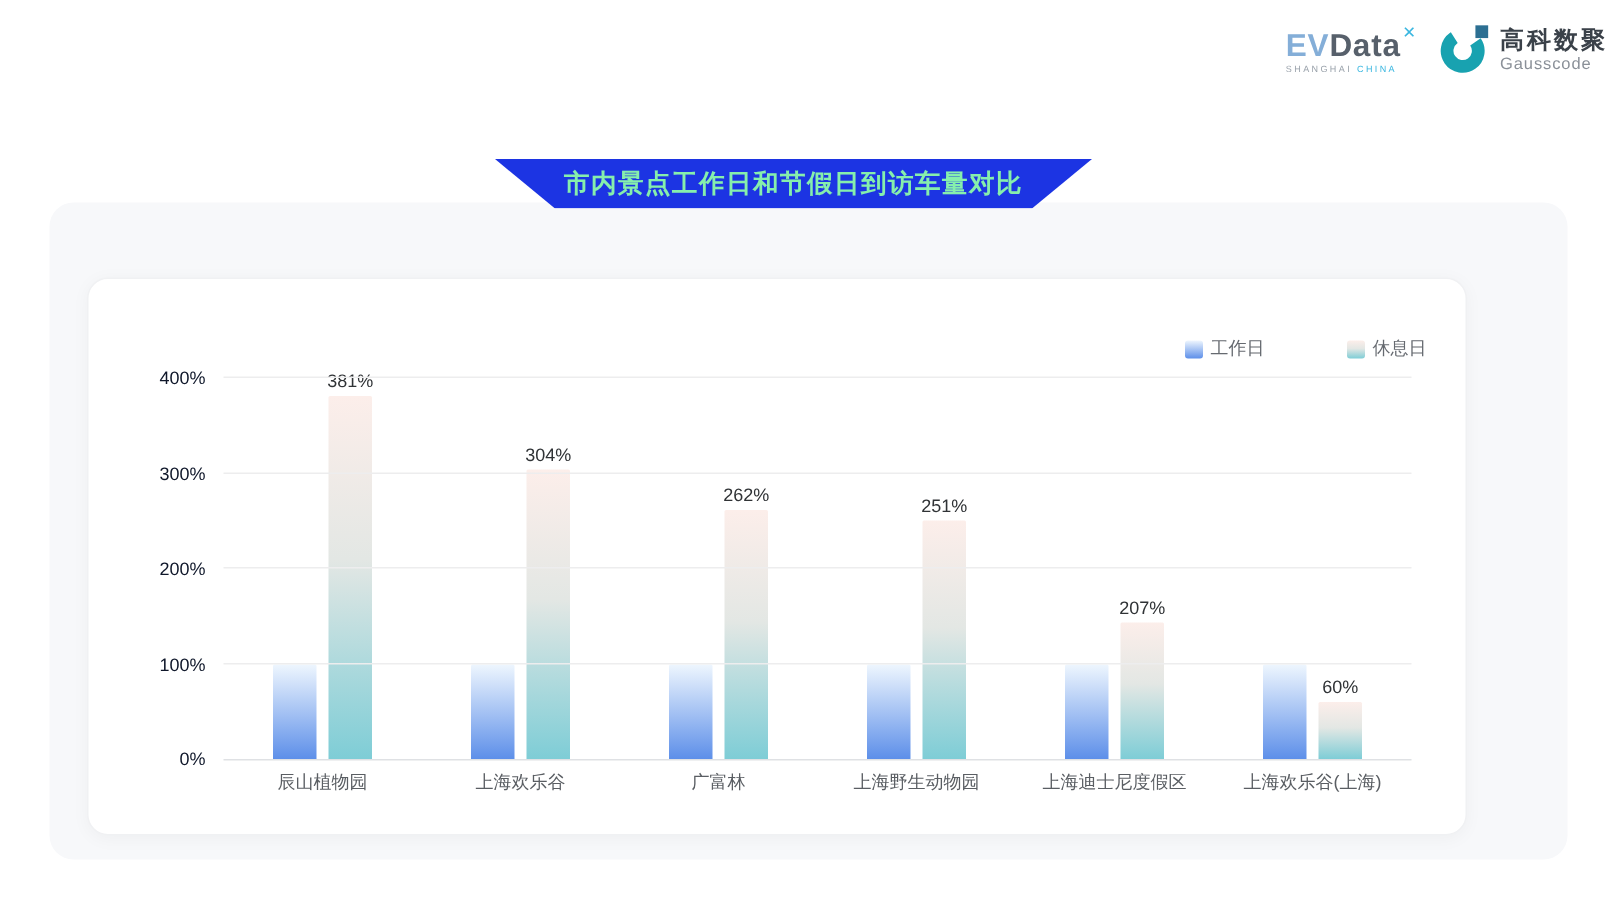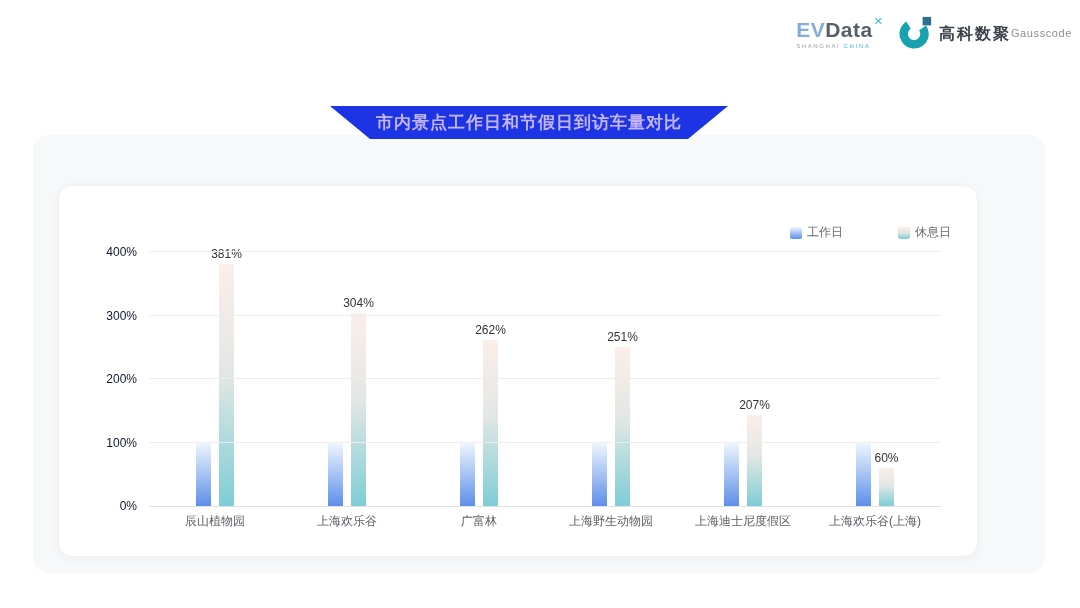--- a/index.html
+++ b/index.html
@@ -9,29 +9,29 @@
   
   .logos{position:absolute;top:15px;right:8px;display:flex;align-items:center;gap:16px;}
   .evdata{display:flex;flex-direction:column;line-height:1;}
   .evdata-row{display:flex;align-items:flex-start;justify-content:center;}
   .evdata-ev{font-size:21px;font-weight:700;letter-spacing:.5px;color:#84aed8;}
   .evdata-data{font-size:21px;font-weight:700;letter-spacing:.5px;color:#57606b;}
   .evdata-mark{font-size:11px;font-weight:700;color:#3bb7e0;margin-left:1px;margin-top:-3px;}
   .evdata-sub{font-size:6px;letter-spacing:1.6px;margin-top:3px;color:#9aa2ab;}
   .evdata-sub b{color:#3bb7e0;font-weight:400;}
   .gausscode{display:flex;align-items:center;gap:6px;}
-  .gc-text{display:flex;flex-direction:row;line-height:1;}
+  .gc-text{display:flex;flex-direction:column;line-height:1;}
   .gc-cn{font-size:16px;font-weight:700;letter-spacing:2px;color:#3a4149;}
   .gc-en{font-size:11px;color:#8a9098;margin-top:2px;letter-spacing:.6px;}
 
   
   .banner{position:absolute;left:330px;top:106px;width:398px;height:33px;z-index:5;
           display:flex;align-items:center;justify-content:center;
           clip-path:polygon(0 0,100% 0,calc(100% - 40px) 100%,40px 100%);}
-  .banner-title{color:#c4b5fd;font-size:17px;font-weight:700;letter-spacing:1px;}
+  .banner-title{color:#86efac;font-size:17px;font-weight:700;letter-spacing:1px;}
 
   
   .panel{position:absolute;left:33px;top:135px;width:1012px;height:438px;
          background:#f7f8fa;border-radius:16px;}
   .card{position:absolute;left:25px;top:50px;width:918px;height:370px;background:#ffffff;
         border:1px solid #f0f1f3;border-radius:14px;box-shadow:0 2px 12px rgba(0,0,0,.04);}
 
   
   .legend{position:absolute;top:38px;right:26px;display:flex;gap:18px;align-items:center;}
   .legend-item{display:flex;align-items:center;gap:5px;cursor:pointer;padding-left:37px;}
@@ -39,21 +39,21 @@
   .legend-label{font-size:12px;color:#666a70;}
 
   
   .plot{position:absolute;left:90px;top:66px;width:792px;height:254px;
         border-bottom:1px solid #dfe1e4;}
   .gridline{position:absolute;left:0;right:0;height:1px;background:#ededee;}
   .ytick{position:absolute;right:calc(100% + 12px);transform:translateY(50%);
          font-size:12px;color:#0f172a;white-space:nowrap;}
   .groups{position:absolute;left:0;top:0;width:100%;height:100%;display:flex;}
   .group{flex:1;display:flex;align-items:flex-end;justify-content:center;gap:8px;height:100%;}
-  .bar{position:relative;width:15px;border-radius:1px 1px 0 0;}
+  .bar{position:relative;width:29px;border-radius:1px 1px 0 0;}
   .bar-value{position:absolute;top:-17px;left:50%;transform:translateX(-50%);
              font-size:12px;color:#303336;white-space:nowrap;}
   .xlabels{position:absolute;top:100%;left:0;width:100%;display:flex;margin-top:7px;justify-content:flex-end;}
   .xlabel{flex:1;text-align:center;font-size:12px;color:#5a5e63;white-space:nowrap;}
 </style>
 </head>
 <body>
 
 <div class="page">
 

